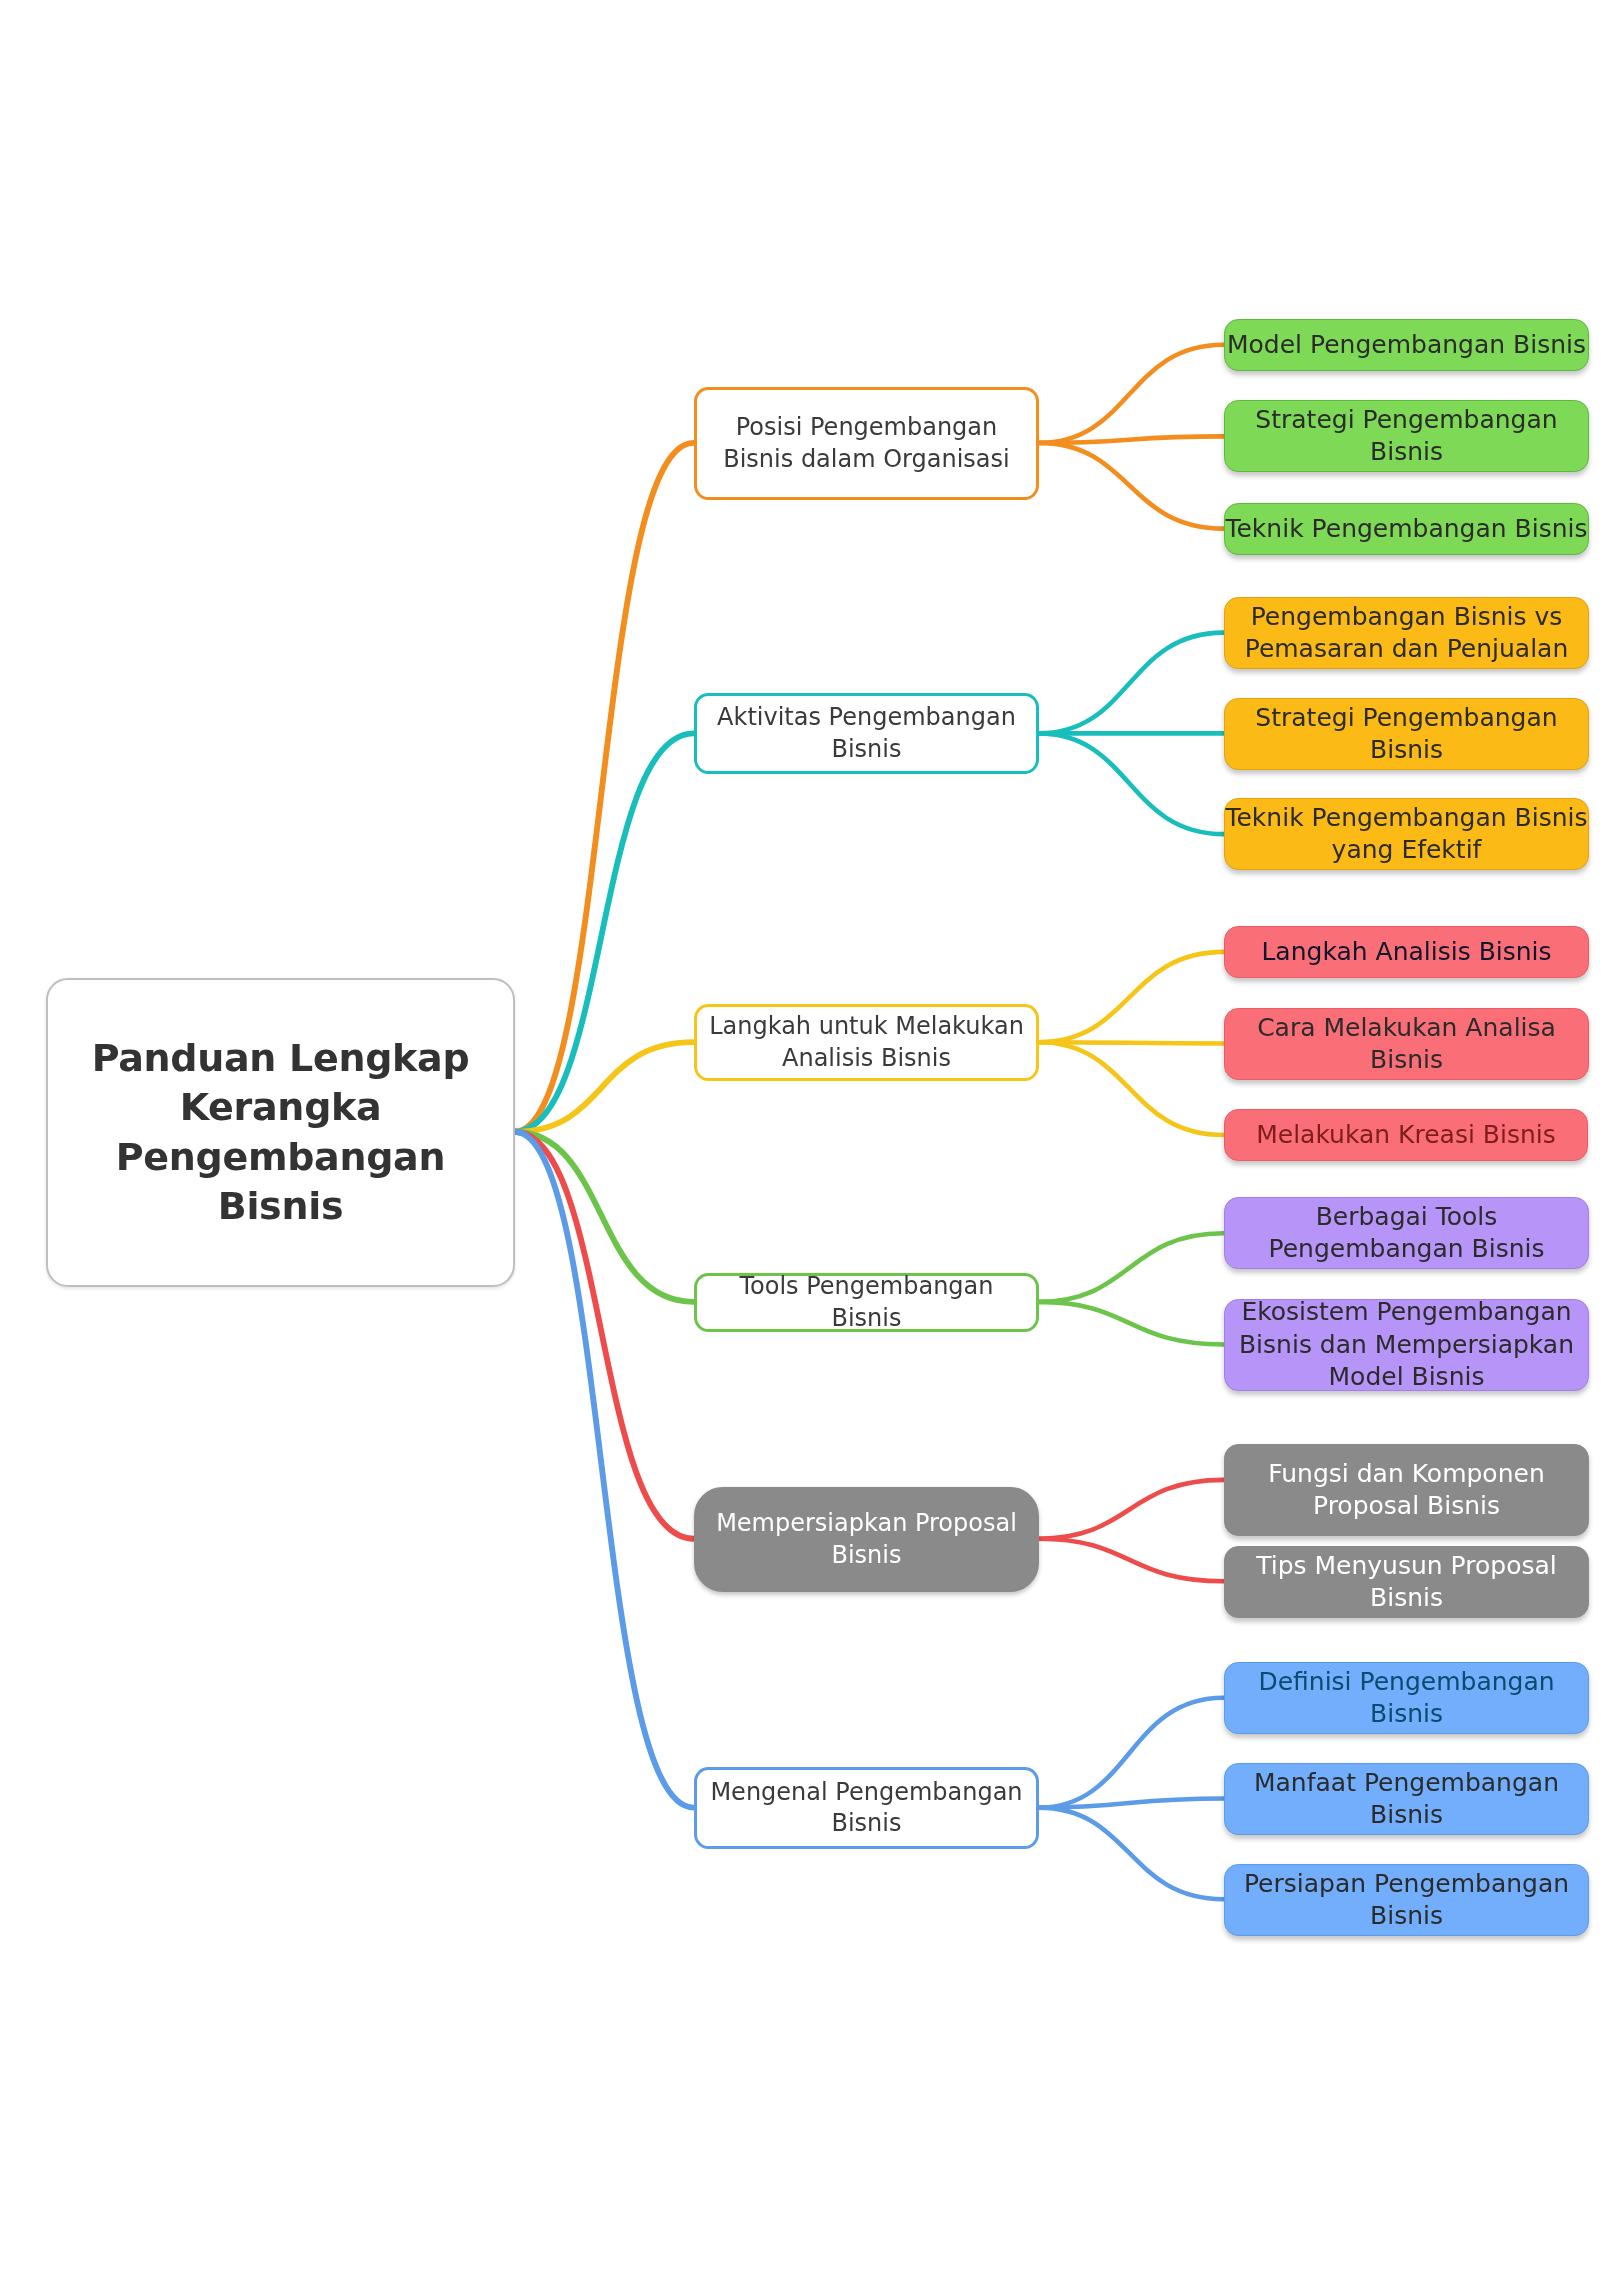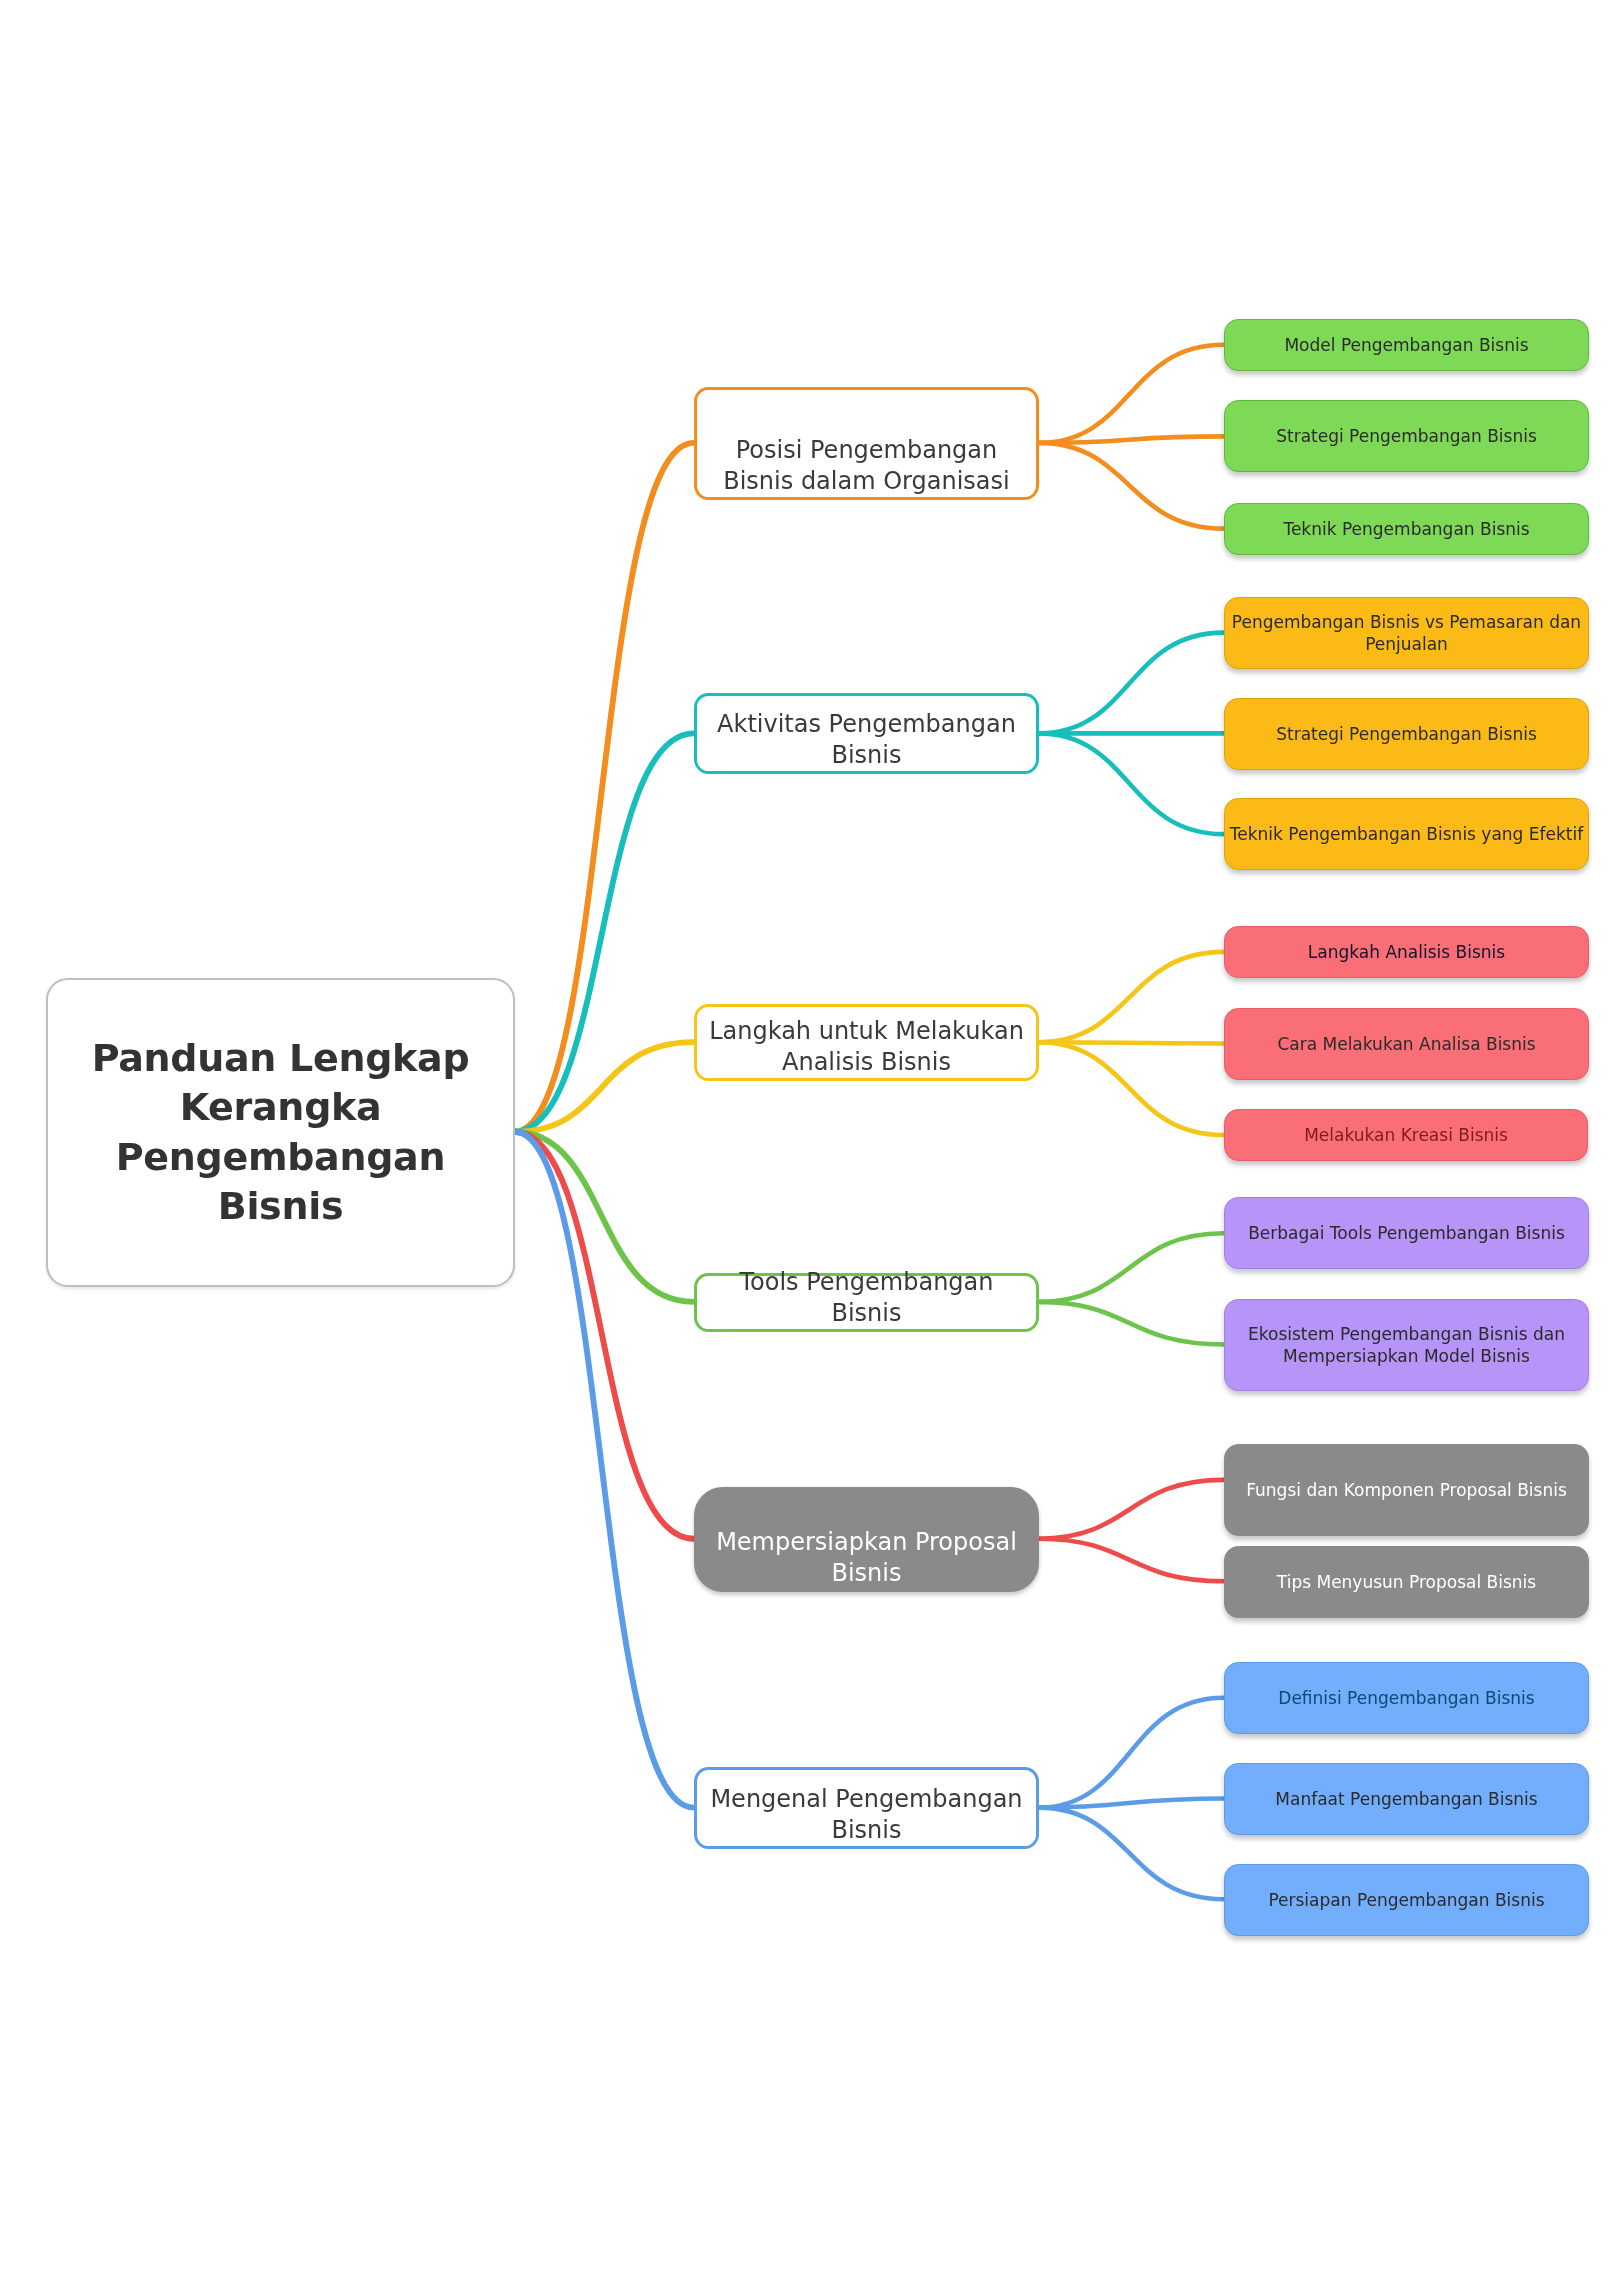--- a/index.html
+++ b/index.html
@@ -56,35 +56,34 @@
   .branch {
     left: 694px;
     width: 345px;
     border-radius: 14.4px;
     background: #ffffff;
     border: 3.3px solid #cccccc;
     color: #3a3a3a;
     font-size: 24px;
     padding: 0 11px;
     z-index: 4;
-    align-items: flex-end;
   }
   .branch.filled {
     background: #8a8a8a;
     border-color: #8a8a8a;
     color: #ffffff;
     box-shadow: 0 2.6px 4.6px rgba(0,0,0,0.22);
     border-radius: 29px;
   }
   
   .leaf {
     left: 1224px;
     width: 365px;
     border-radius: 14.4px;
-    font-size: 17px;
+    font-size: 25px;
     color: #2b2b2b;
     padding: 0 0;
     box-shadow: 0 3.3px 5.2px rgba(0,0,0,0.22);
     z-index: 3;
   }
   .leaf.light { color: #ffffff; }
 </style>
 </head>
 <body>
 

